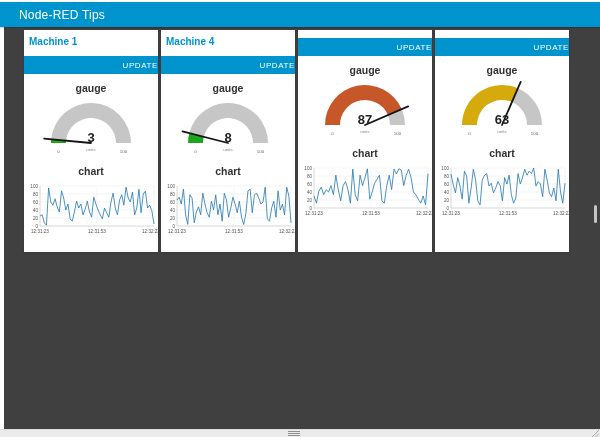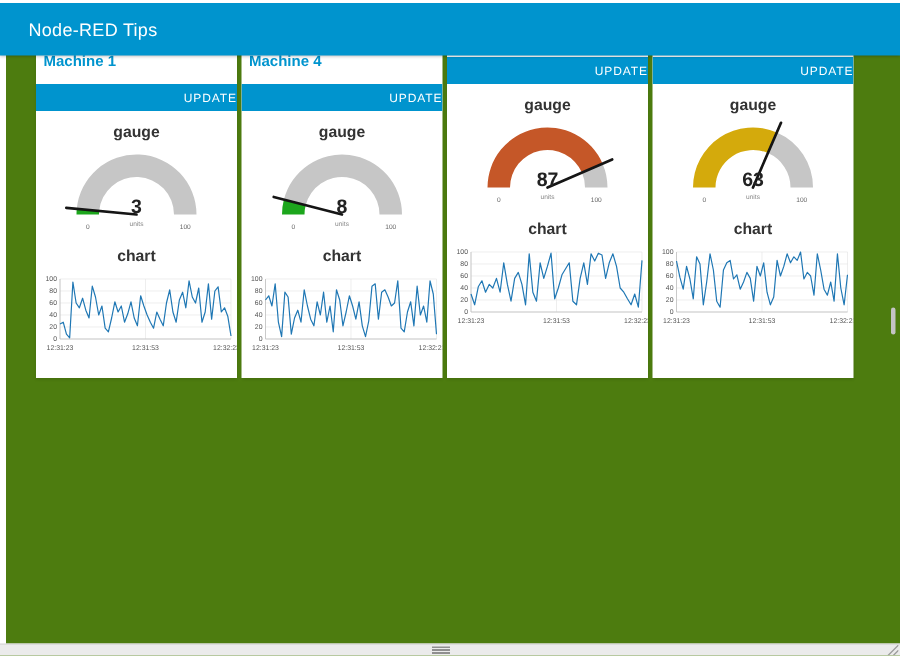--- a/index.html
+++ b/index.html
@@ -3,30 +3,30 @@
 <meta charset="utf-8">
 <style>
   html,body{margin:0;padding:0;}
   body{
     width:600px;height:437px;position:relative;overflow:hidden;
     background:#ffffff;
     font-family:"Liberation Sans", sans-serif;
     -webkit-font-smoothing:antialiased;
   }
   .appbar{
-    position:absolute;top:2px;left:0;right:0;height:35px;
+    position:absolute;top:2px;left:0;right:0;height:25px;
     background:#0094ce;color:#fff;
     display:flex;align-items:center;
     box-shadow:0 1px 2px rgba(0,0,0,.25);
     z-index:3;
   }
   .appbar-title{font-size:12px;margin-left:19px;letter-spacing:.2px;}
   .main{
     position:absolute;top:27px;left:4px;right:0;bottom:7px;
-    background:#4d7c0f;
+    background:#404040;
   }
   .cards{
     position:absolute;left:20px;top:3px;
     display:flex;gap:3px;
   }
   .card{
     width:134px;height:222px;background:#ffffff;
     box-shadow:0 1px 2px rgba(0,0,0,.12);
     overflow:hidden;
   }

